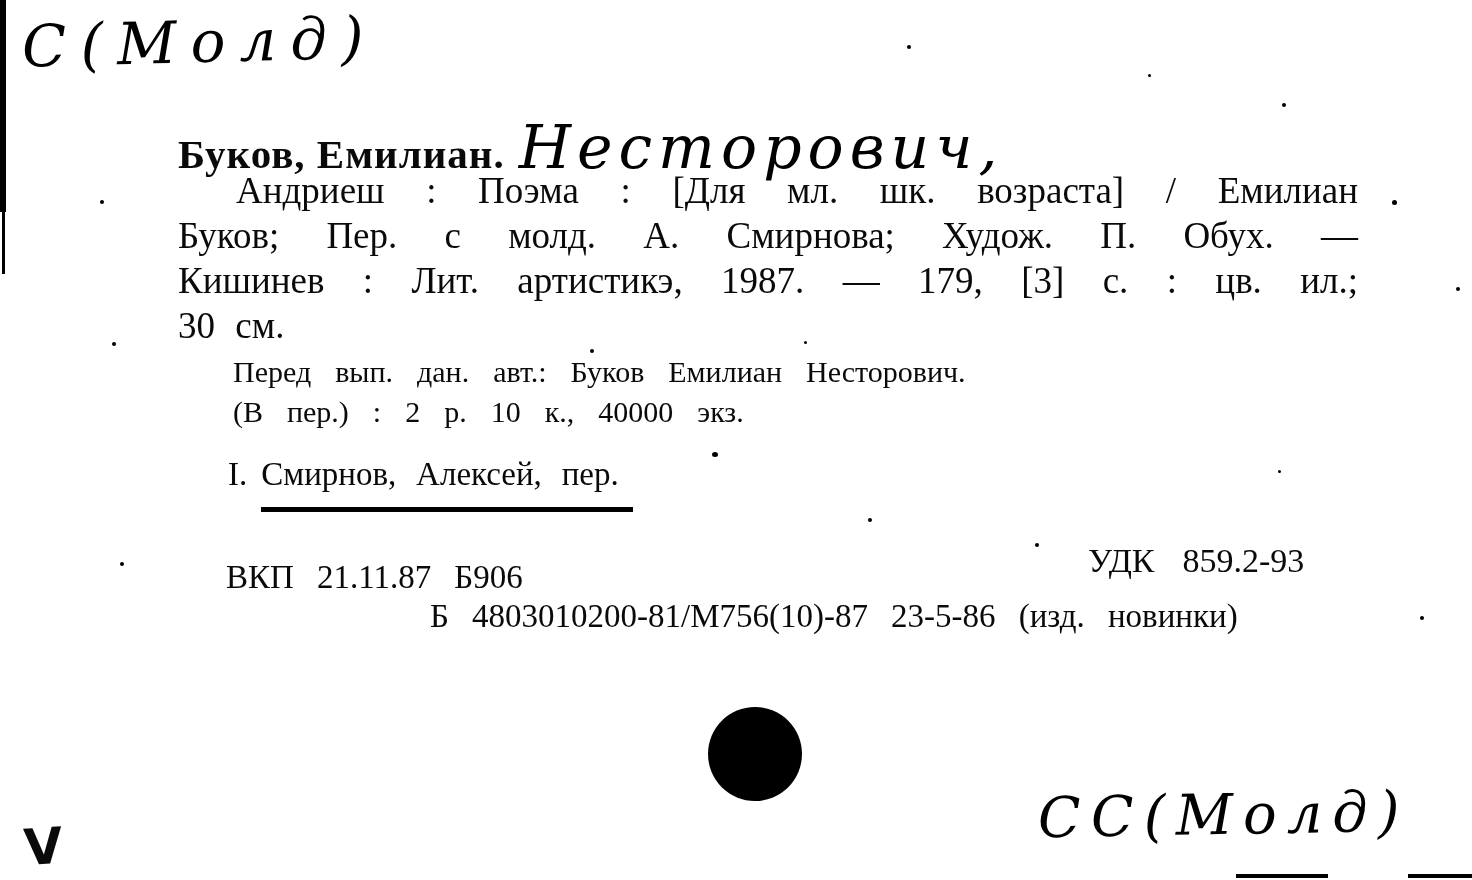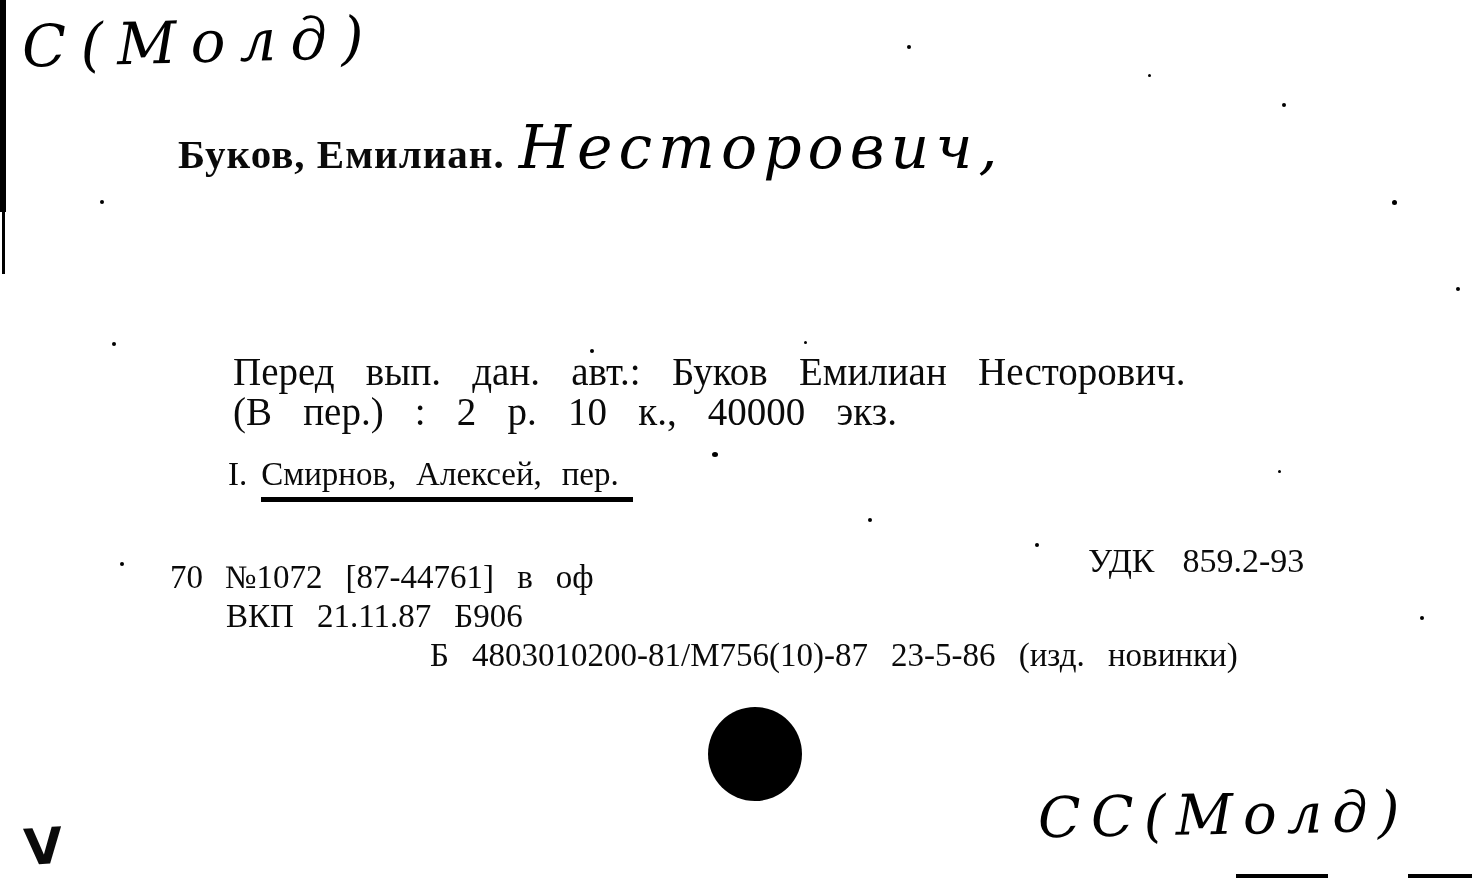--- a/index.html
+++ b/index.html
@@ -51,28 +51,28 @@
     position:absolute;left:178px;top:168px;width:1180px;
     font-size:37px;line-height:45px;
     word-spacing:0.30em;
   }
   .description .line{text-align:justify;text-align-last:justify;}
   .description .indent{padding-left:58px;}
   .description .last{text-align-last:left;}
   
   .notes{
     position:absolute;left:233px;top:352px;
-    font-size:39px;line-height:40px;word-spacing:0.55em;
+    font-size:30px;line-height:40px;word-spacing:0.55em;
   }
   
   .tracing{
     position:absolute;left:228px;top:456px;
     font-size:33px;word-spacing:0.35em;white-space:nowrap;
   }
-  .tracing .entry{border-bottom:5px solid #000;padding-bottom:5px;padding-right:14px;}
+  .tracing .entry{border-bottom:5px solid #000;padding-bottom:15px;padding-right:14px;}
   .tracing .numeral{margin-right:14px;}
   
   .udc{position:absolute;left:1088px;top:542px;font-size:34px;white-space:nowrap;}
   .udc .label{margin-right:28px;}
   
   .accession{
     position:absolute;left:170px;top:558px;
     font-size:33px;line-height:39px;word-spacing:0.45em;white-space:nowrap;
   }
   .accession .l1{padding-left:70px;}
@@ -110,38 +110,41 @@
   <div class="noise" style="left:1420px;top:616px;width:4px;height:4px"></div>
   <div class="noise" style="left:1278px;top:470px;width:3px;height:3px"></div>
   <div class="noise" style="left:1456px;top:287px;width:4px;height:4px"></div>
 
   <div class="hand hw-top-left">С(Молд)</div>
 
   <div class="heading">
     <span class="printed">Буков, Емилиан.</span><span class="hand">Несторович,</span>
   </div>
 
+  <div class="description">
+    <div class="line indent">Андриеш : Поэма : [Для мл. шк. возраста] / Емилиан</div>
+    <div class="line">Буков; Пер. с молд. А. Смирнова; Худож. П. Обух. —</div>
+    <div class="line">Кишинев : Лит. артистикэ, 1987. — 179, [3] с. : цв. ил.;</div>
+    <div class="line last">30 см.</div>
+  </div>
 
   <div class="notes">
     <div>Перед вып. дан. авт.: Буков Емилиан Несторович.</div>
     <div>(В пер.) : 2 р. 10 к., 40000 экз.</div>
   </div>
 
   <div class="tracing">
     <span class="numeral">I.</span><span class="entry">Смирнов, Алексей, пер.</span>
   </div>
 
   <div class="udc">
     <span class="label">УДК</span><span>859.2-93</span>
   </div>
 
   <div class="accession">
-    <div class="l2">
-      <span class="pfx">70</span><span>№1072 [87-44761] в оф</span>
-    </div>
     <div class="l3">ВКП 21.11.87 Б906</div>
     <div class="l4">Б 4803010200-81/М756(10)-87 23-5-86 (изд. новинки)</div>
   </div>
 
   <div class="hole"></div>
 
   <div class="hand hw-bottom-right">СС(Молд)</div>
 
   <div class="checkmark">V</div>
 

